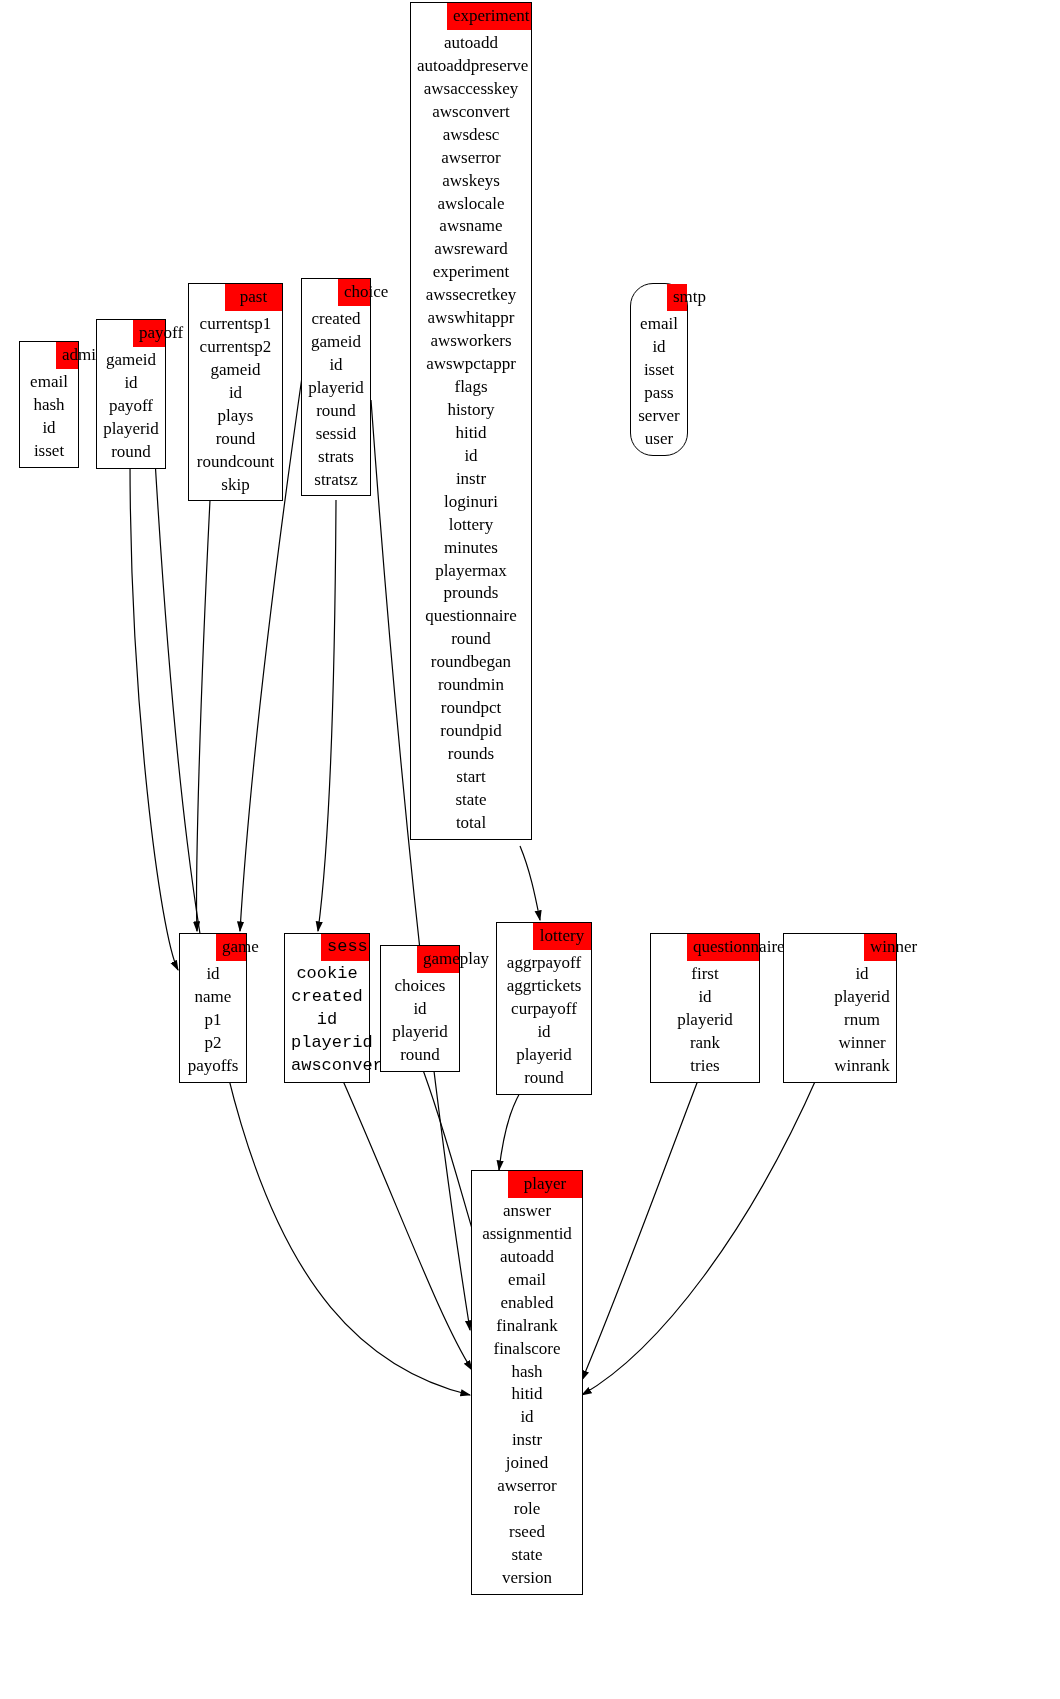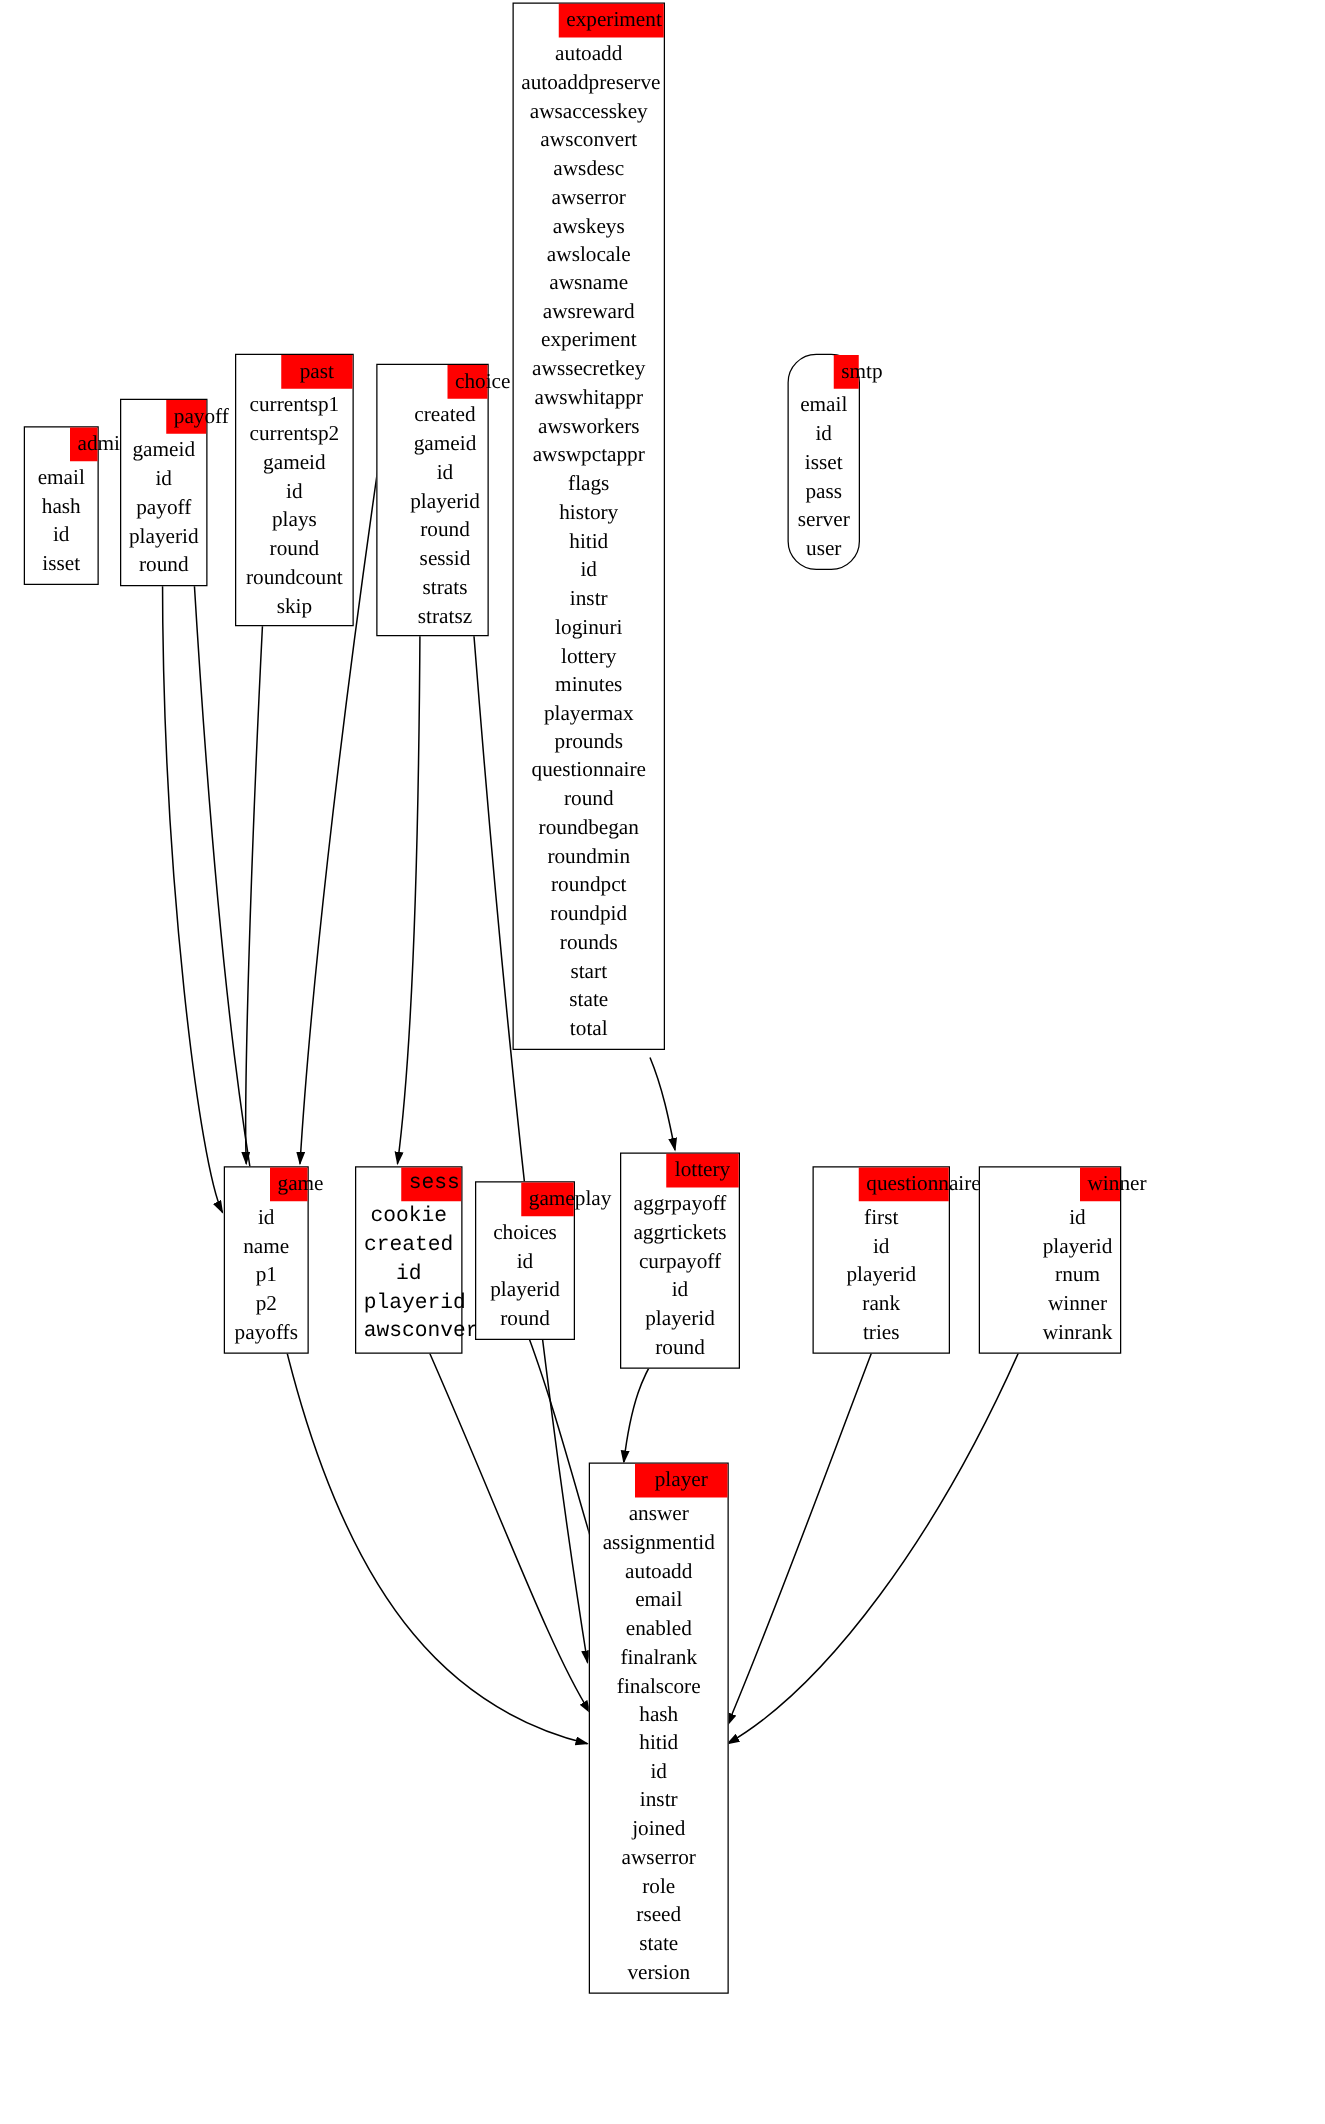--- a/index.html
+++ b/index.html
@@ -92,21 +92,21 @@
         <div>currentsp1</div>
         <div>currentsp2</div>
         <div>gameid</div>
         <div>id</div>
         <div>plays</div>
         <div>round</div>
         <div>roundcount</div>
         <div>skip</div>
       </div>
     </div>
-    <div class="entity" style="left: 301px; top: 291px; width: 68px; padding-left: 20px;">
+    <div class="entity" style="left: 301px; top: 278px; width: 68px;">
       <div class="hdr">choice</div>
       <div class="body">
         <div>created</div>
         <div>gameid</div>
         <div>id</div>
         <div>playerid</div>
         <div>round</div>
         <div>sessid</div>
         <div>strats</div>
         <div>stratsz</div>

